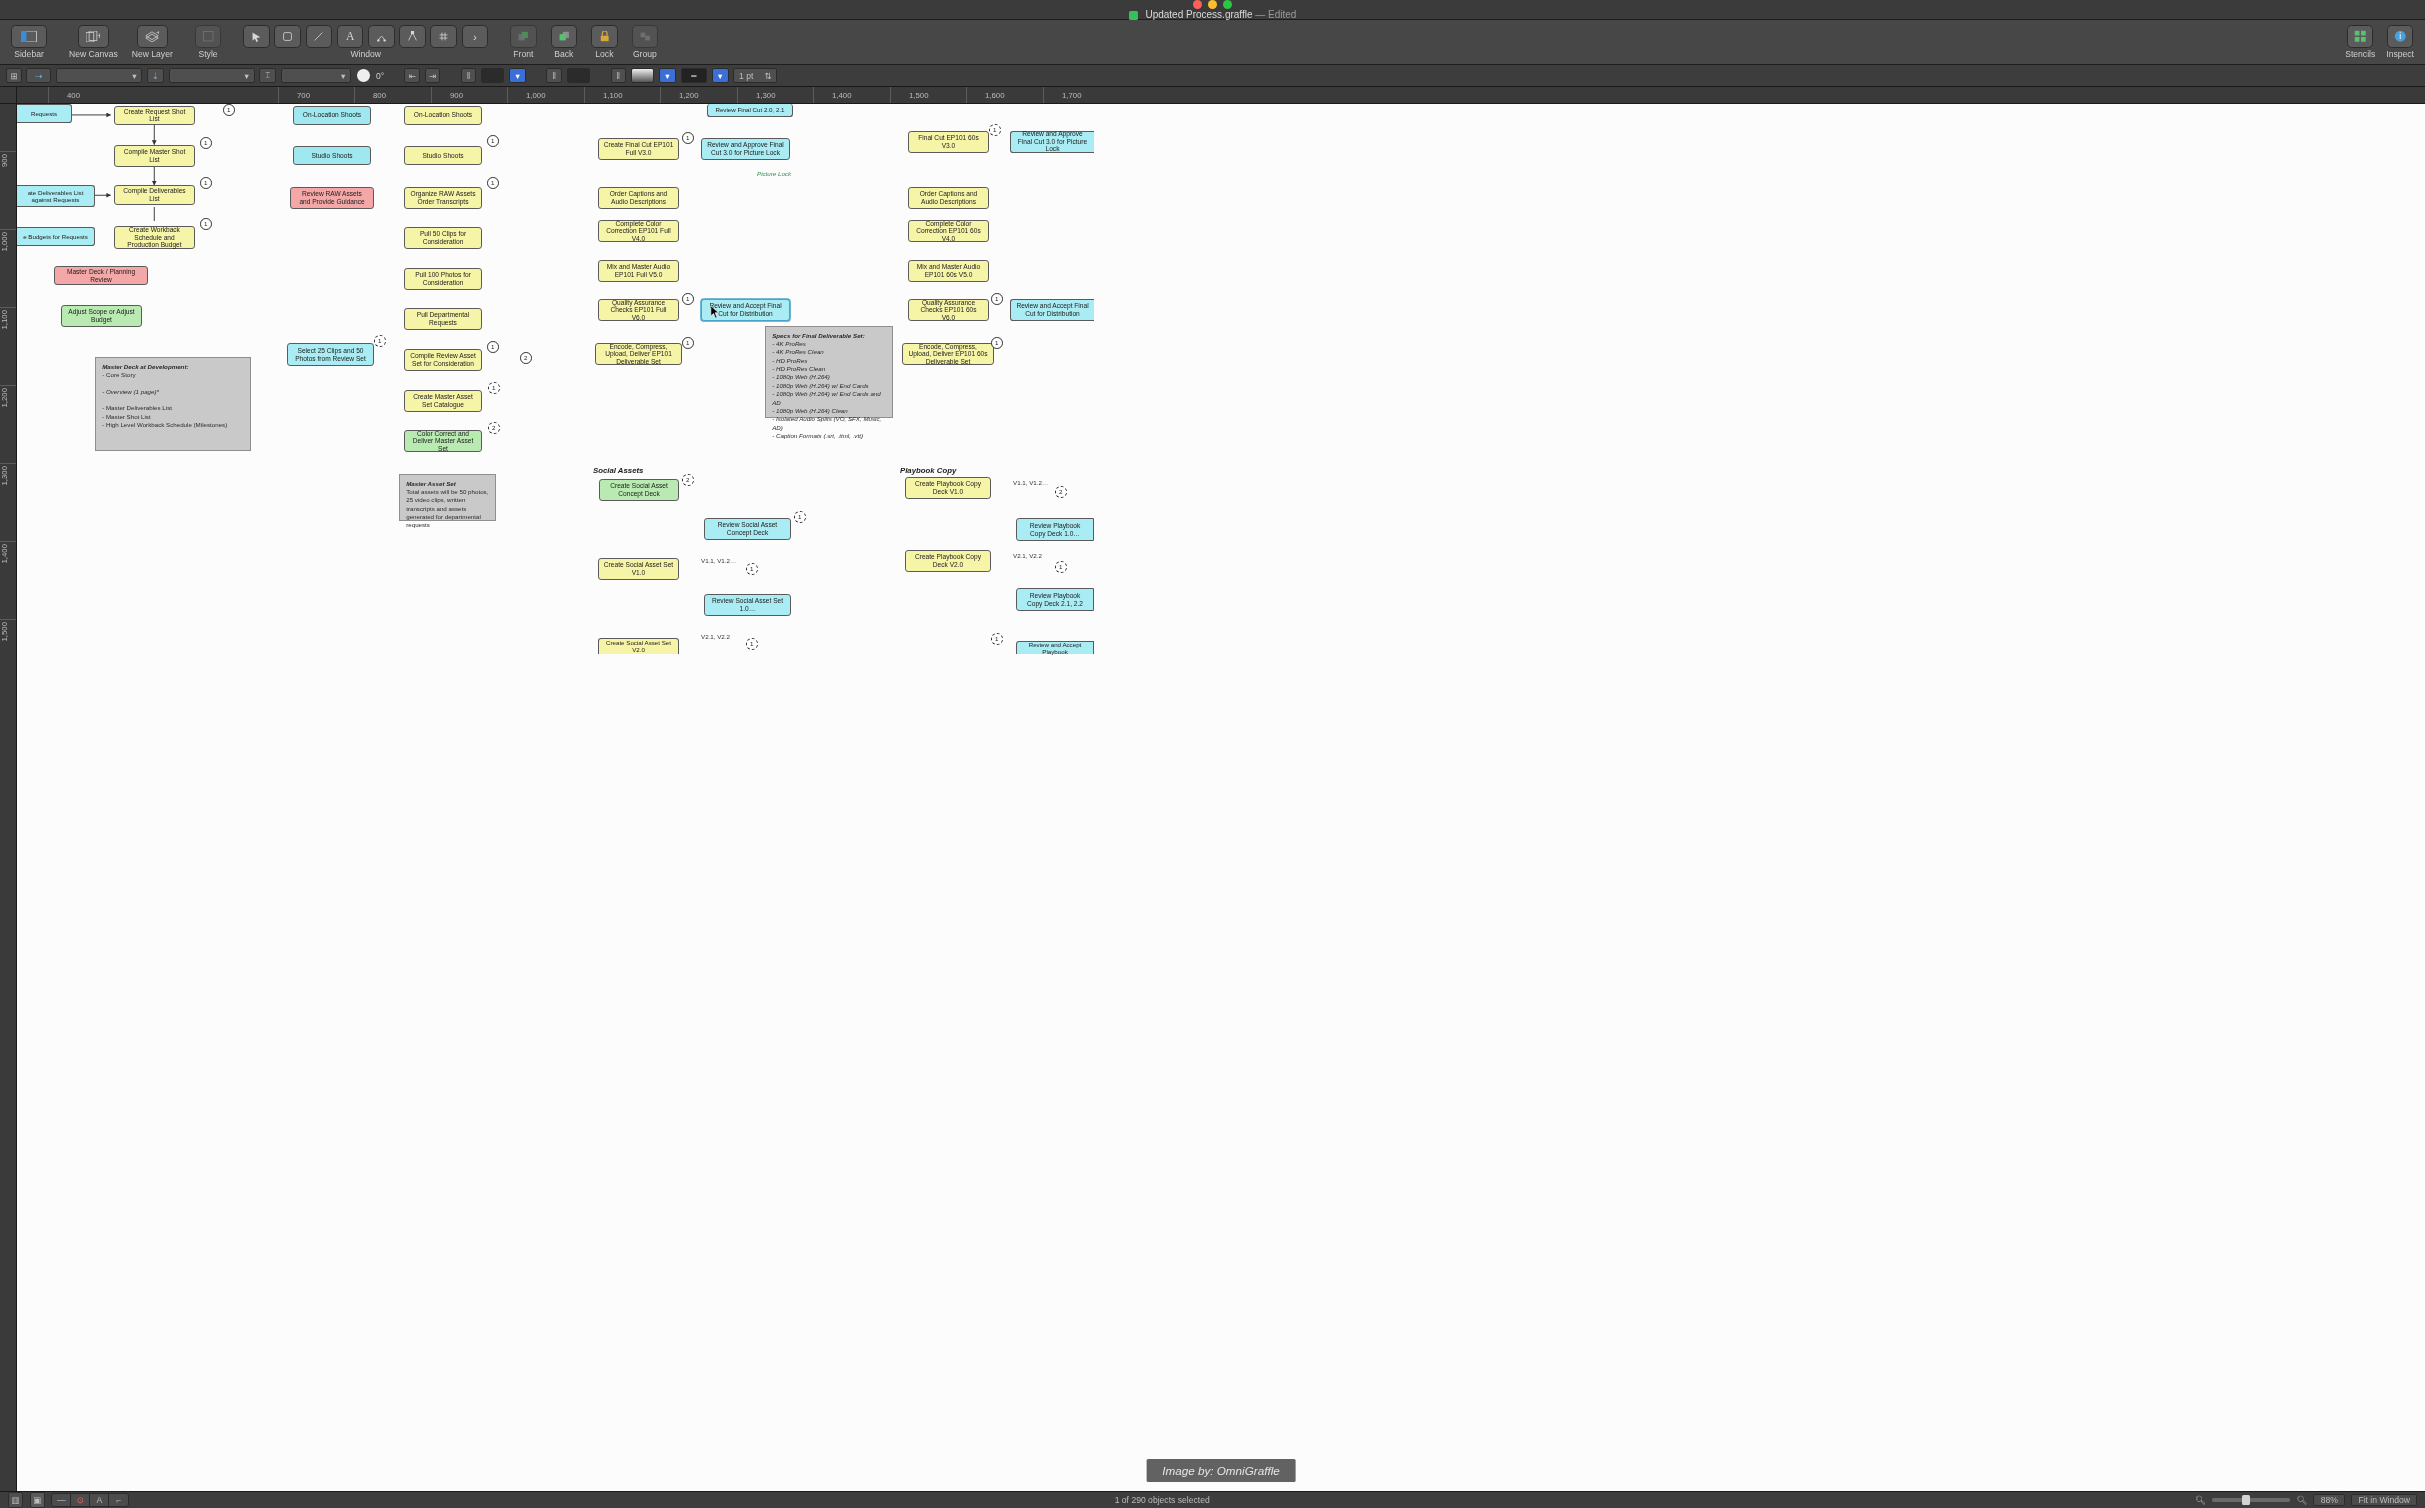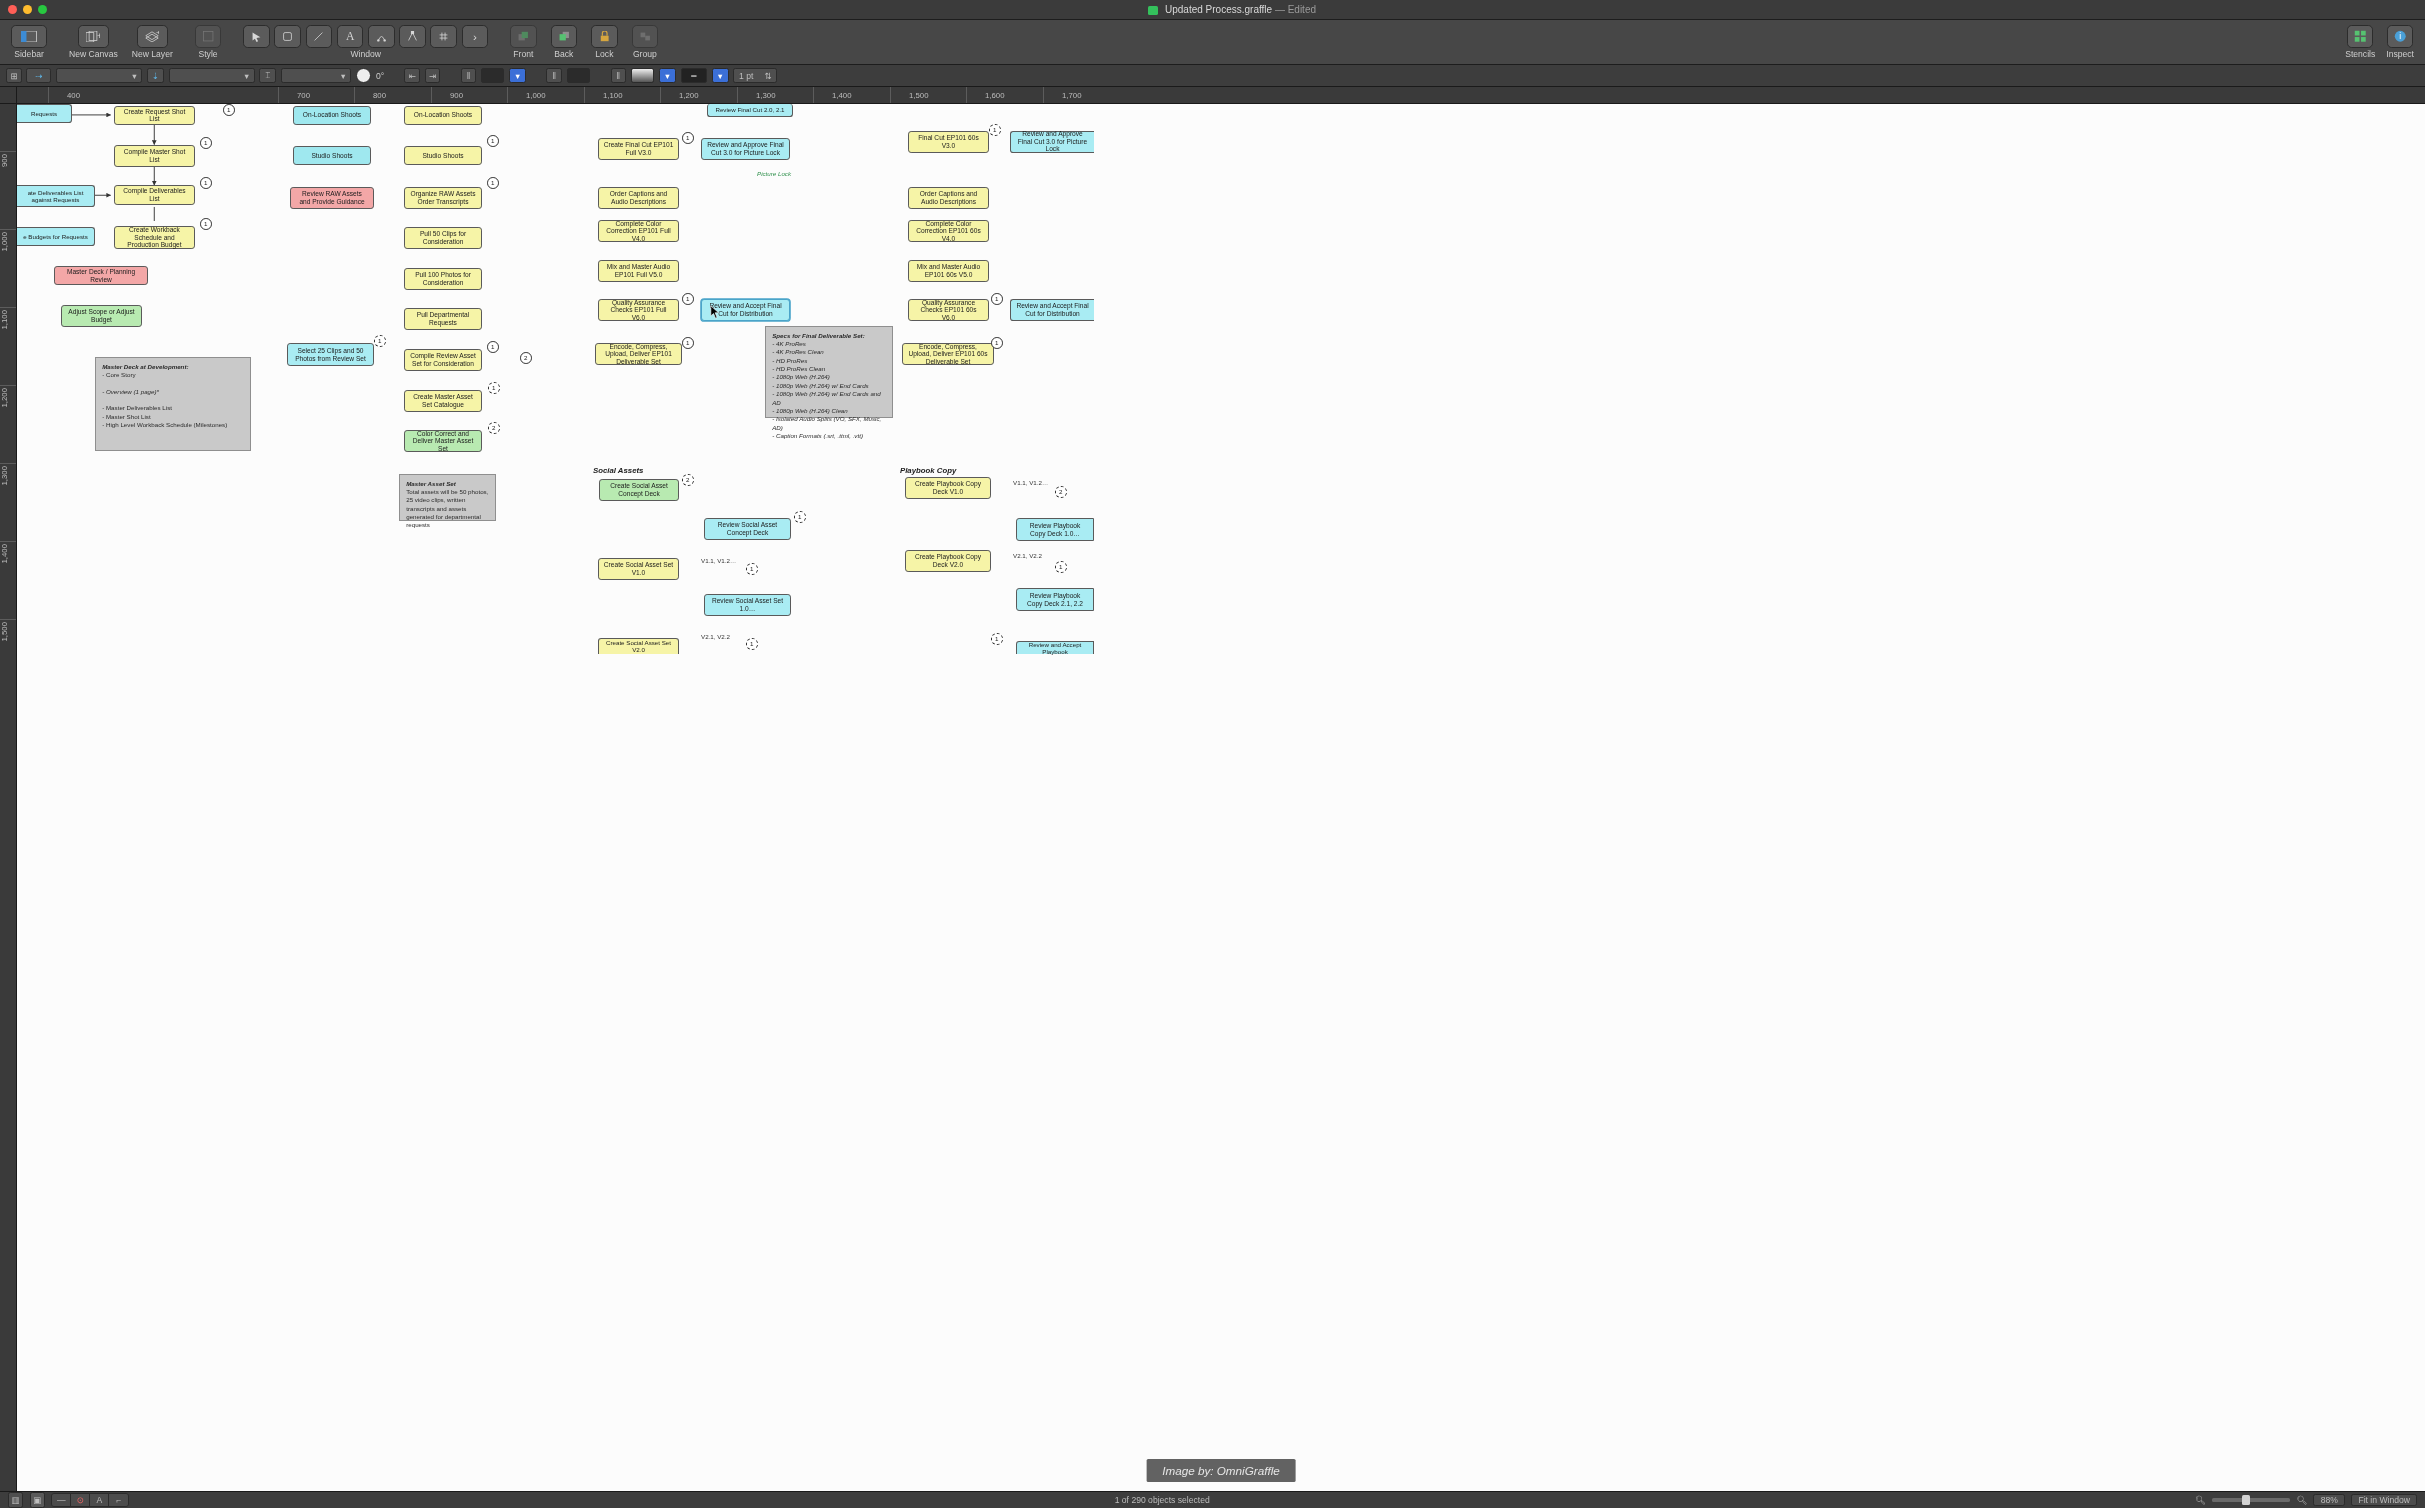--- a/index.html
+++ b/index.html
@@ -2,21 +2,21 @@
 <html style="font-size:12.5px"><head>
 <meta charset="utf-8">
 <style>
 
 *{box-sizing:border-box;margin:0;padding:0;font-family:-apple-system,
  BlinkMacSystemFont,"Helvetica Neue",Arial,sans-serif;}
 body{background:#2f2f2f;color:#cfcfcf;overflow:hidden;user-select:none;}
 
 
 #titlebar{height:20px;background:#3b3b3b;display:flex;align-items:center;
-  padding:0 7.8px;border-bottom:0.8px solid #1d1d1d;position:relative;}
+  padding:0 7.8px;border-bottom:0.8px solid #1d1d1d;position:relative;flex-direction:column;}
 #tl-lights{display:flex;gap:5.5px;}
 .light{width:9.4px;height:9.4px;border-radius:50%;}
 .red{background:#ff5f57;}
 .yellow{background:#febc2e;}
 .green{background:#28c840;}
 #titlebar .title{flex:1;text-align:center;font-size:10px;color:#d9d9d9;}
 .title-icon{display:inline-block;width:9.4px;height:9.4px;background:#34c15c;
   vertical-align:middle;border-radius:1.6px;margin-right:4.7px;}
 .edited{color:#9a9a9a;}
 

